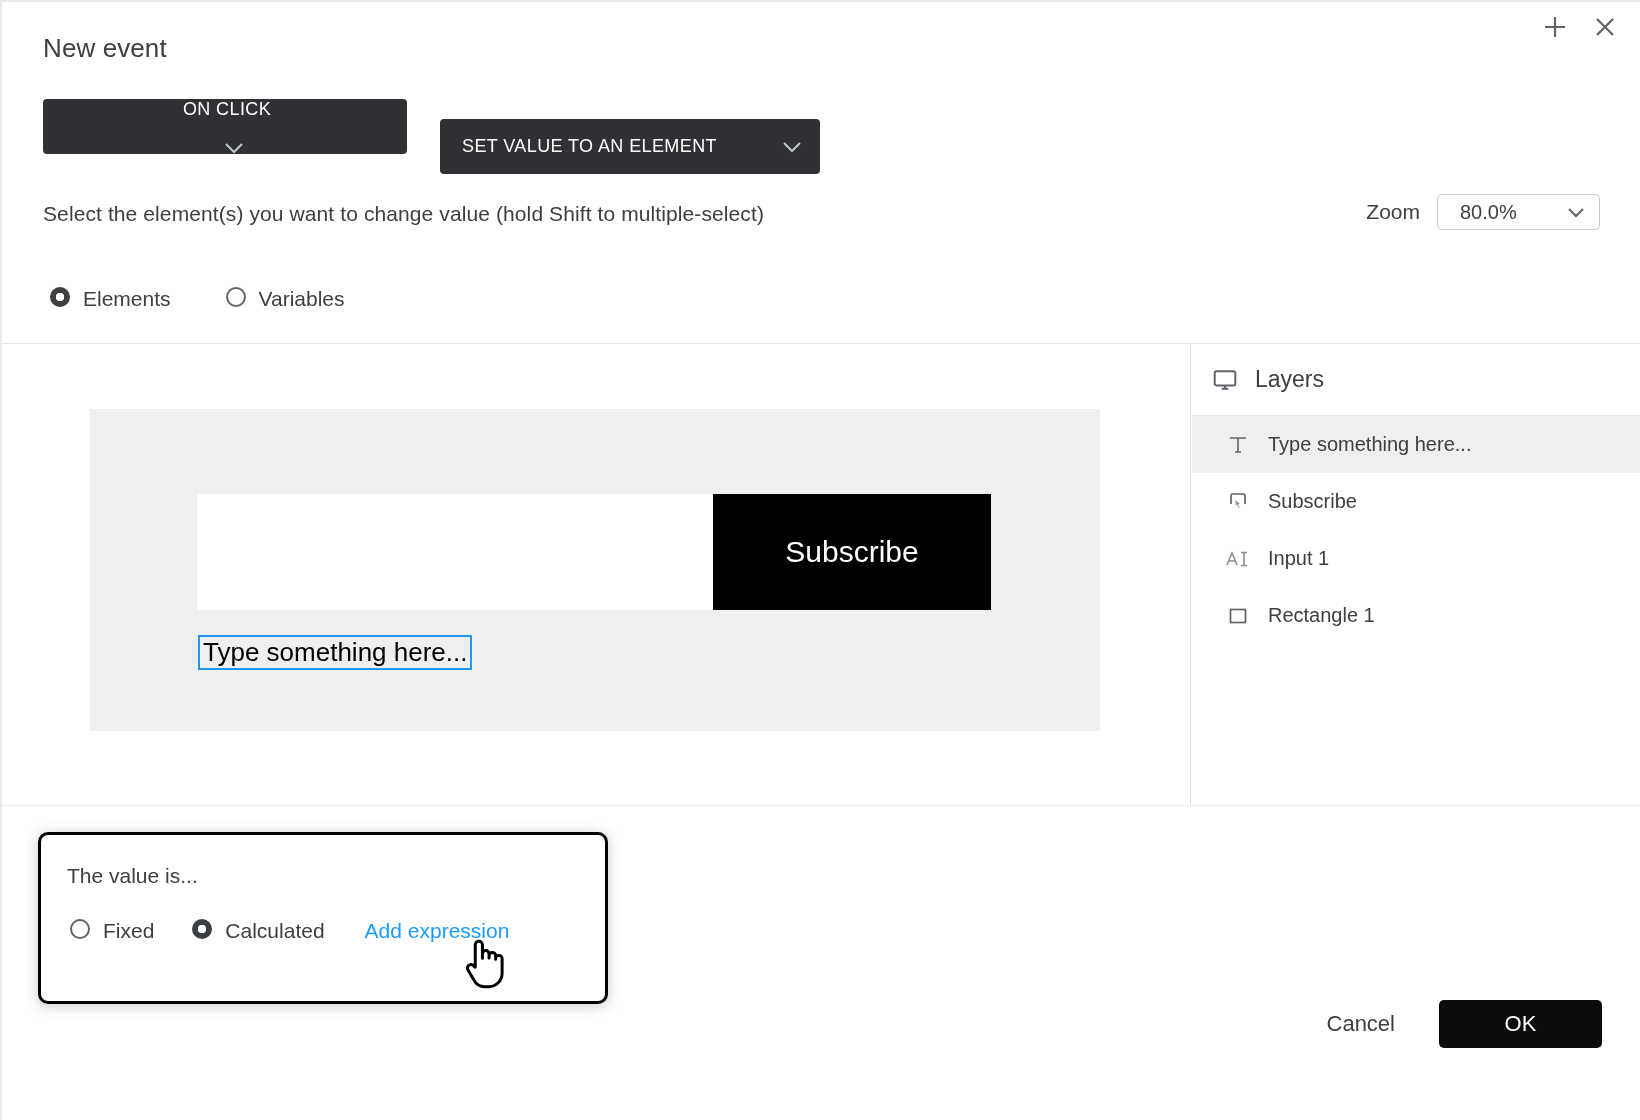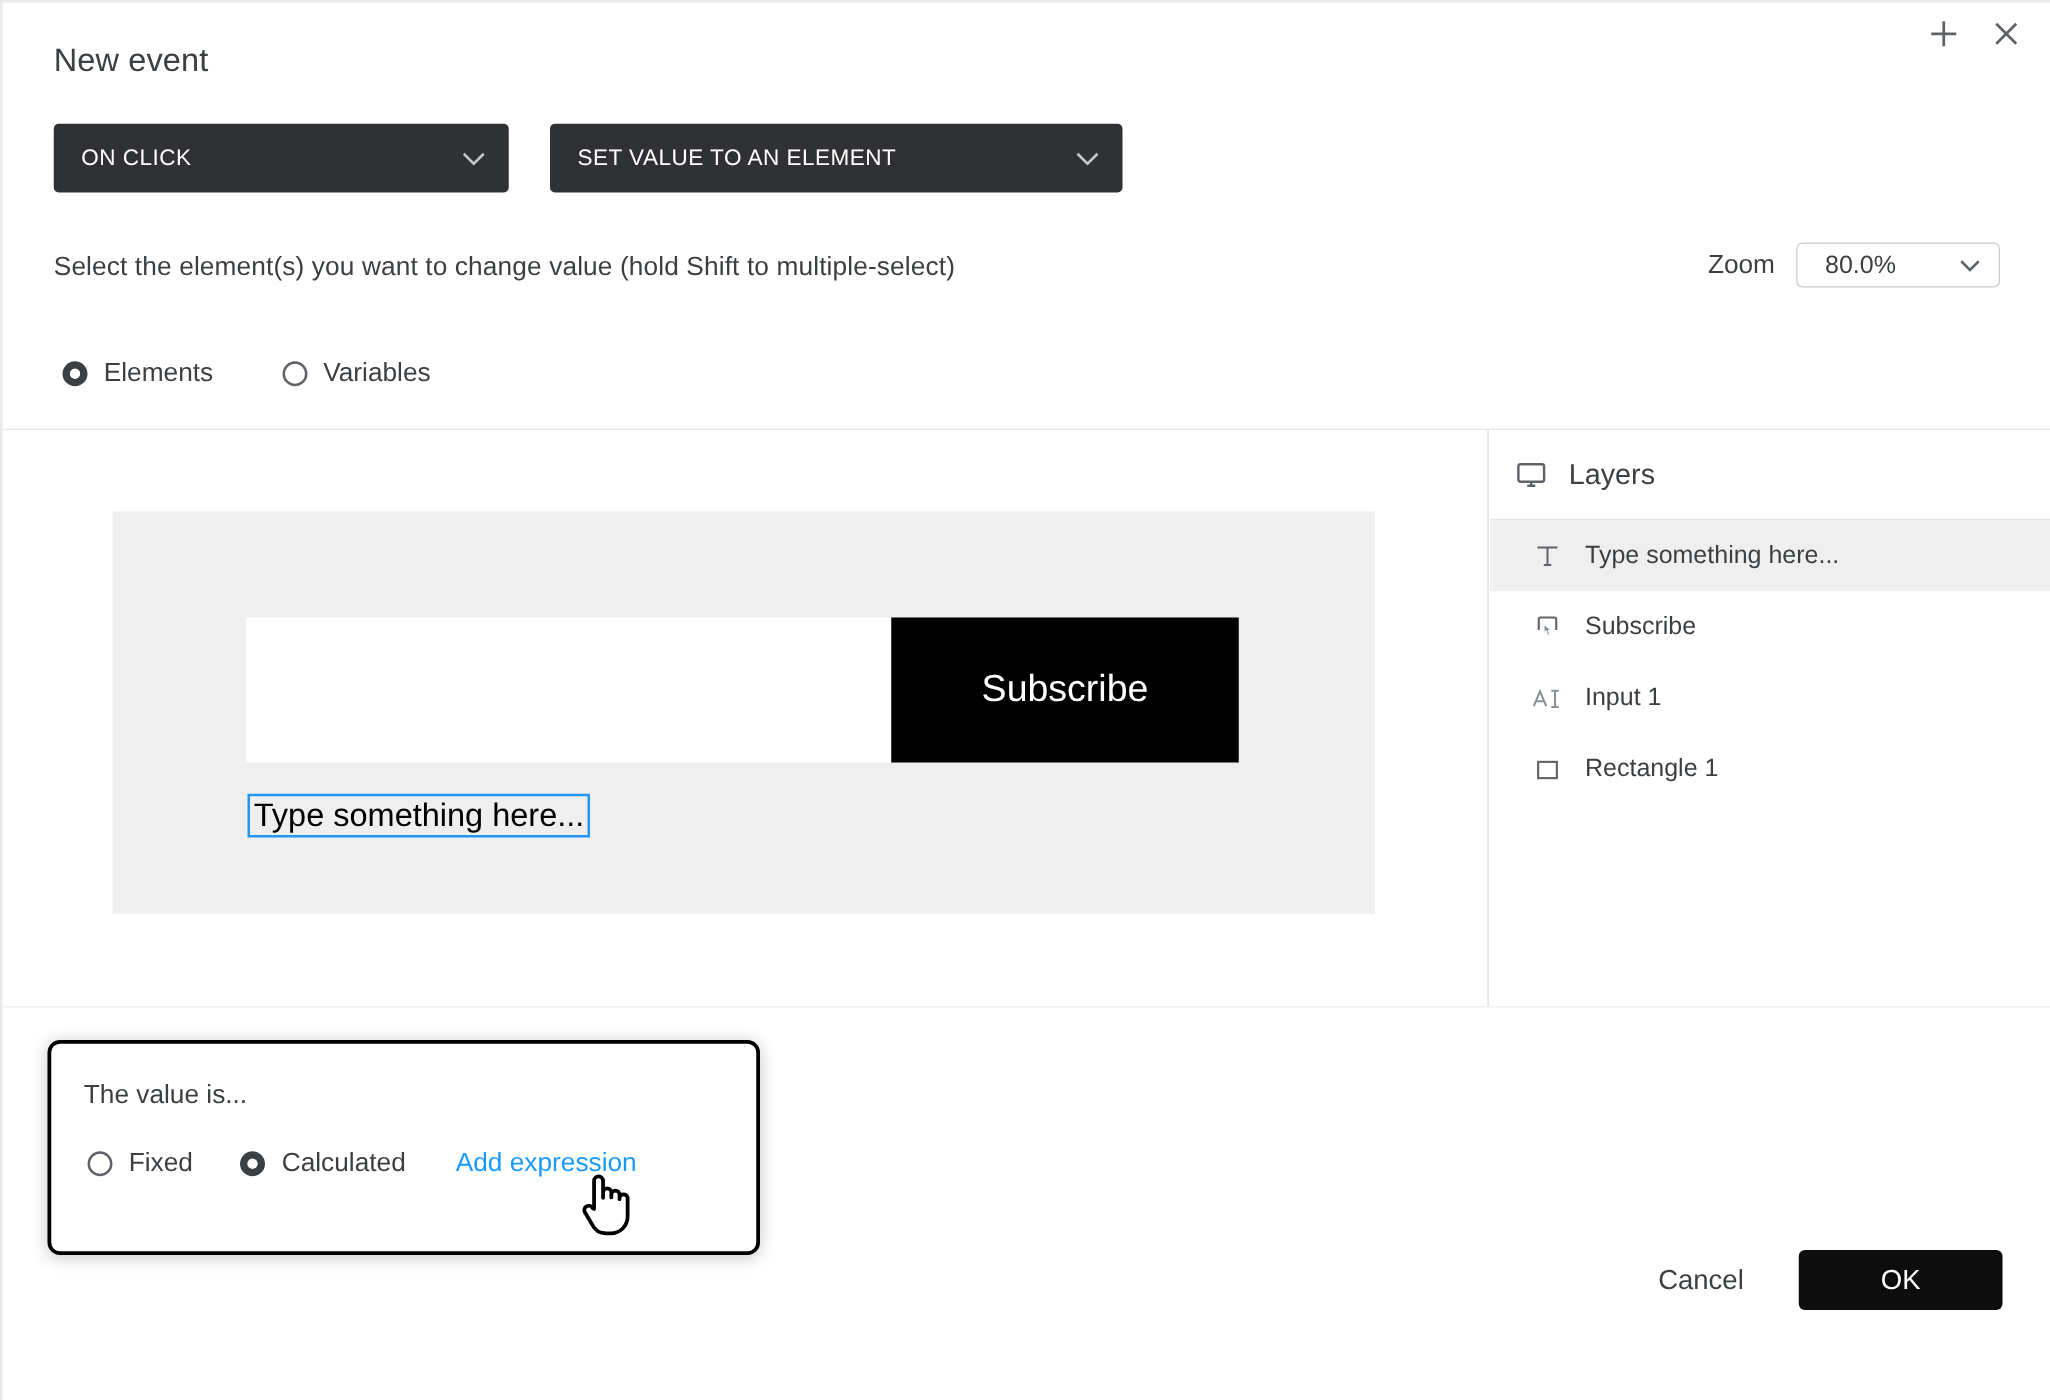--- a/index.html
+++ b/index.html
@@ -66,22 +66,22 @@
     display: flex;
     align-items: center;
     justify-content: space-between;
     padding: 0 18px 0 22px;
     color: #ffffff;
     font-size: 18px;
     letter-spacing: 0.4px;
     cursor: pointer;
     box-sizing: border-box;
   }
-  #select-trigger { width: 364px; }
-  #select-action  { width: 458px; }
+  #select-trigger { width: 364px; flex-direction: column; }
+  #select-action  { width: 380px; margin-top: 20px; }
   .chev {
     color: #c5c7ca;
     margin-left: 14px;
     display: flex;
     align-items: center;
   }
 
   
   .instruction {
     position: absolute;
@@ -121,21 +121,21 @@
   
   .radio-row {
     position: absolute;
     left: 48px; top: 285px;
     display: flex;
     align-items: center;
     gap: 55px;
   }
   .radio-item {
     display: flex;
-    align-items: center;
+    align-items: flex-start;
     gap: 13px;
     cursor: pointer;
   }
   .radio {
     width: 20px; height: 20px;
     border-radius: 50%;
     border: 2px solid #5f6368;
     box-sizing: border-box;
     display: flex;
     align-items: center;

